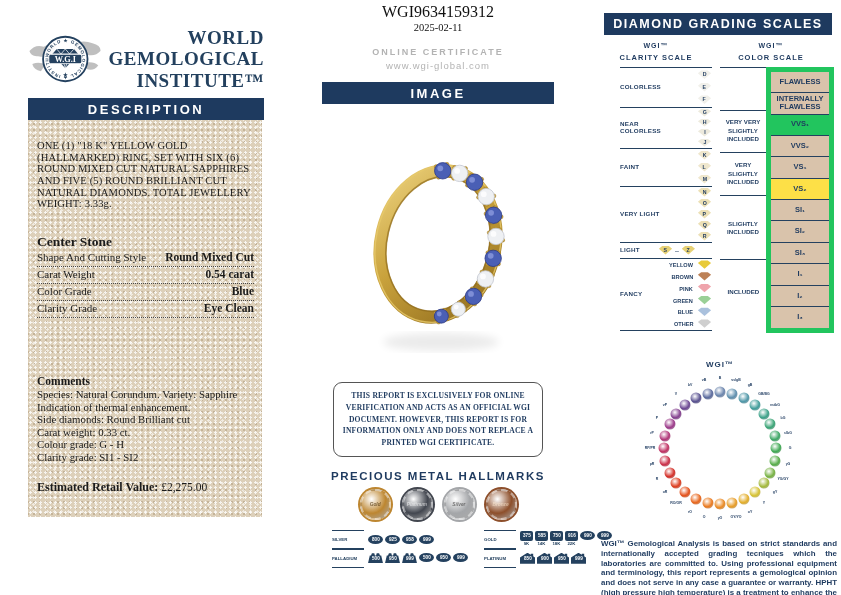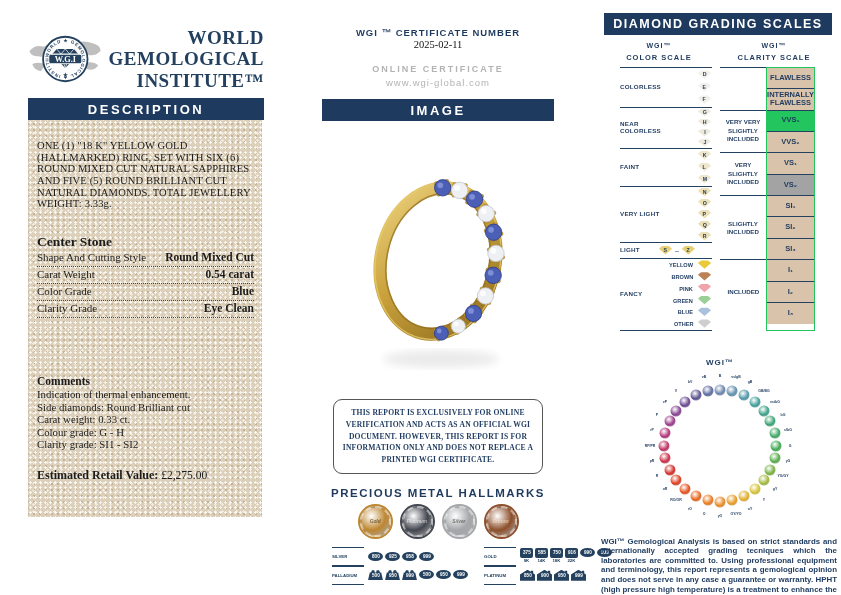--- a/index.html
+++ b/index.html
@@ -82,21 +82,21 @@
   .light-row{display:flex;align-items:center;border-top:1.5px solid #24415f;width:92px;height:15px;}
   .fancy-wrap{display:flex;border-top:1.5px solid #24415f;border-bottom:1.5px solid #24415f;width:92px;}
   .fancy-label{width:24px;display:flex;align-items:center;}
   .fancy-rows{flex:1;}
   .fancy-row{display:flex;align-items:center;justify-content:flex-end;height:11.8px;}
   .fancy-name{color:#1e3a5f;font-weight:bold;font-size:7px;transform:scale(.8);transform-origin:right center;}
   .clarity-col{display:flex;margin-left:2px;}
   .cl-labels{width:46px;}
   .cl-sec{box-sizing:border-box;border-top:1.5px solid #24415f;display:flex;align-items:center;justify-content:center;}
   .cl-sec div{color:#1e3a5f;font-weight:bold;font-size:7.5px;text-align:center;line-height:1.35;transform:scale(.82);}
-  .cl-cells{width:49px;border:1px solid #22c55e;box-sizing:border-box;}
+  .cl-cells{width:68px;border:5px solid #22c55e;box-sizing:border-box;}
   .cl-cell{box-sizing:border-box;height:21.4px;border-bottom:1px solid #24415f;background:#d9c3ab;
            display:flex;align-items:center;justify-content:center;color:#1e3a5f;font-weight:bold;
            font-size:7.5px;text-align:center;line-height:1.15;}
   .cl-cell:last-child{border-bottom:none;}
   .hue-title{margin-top:26px;text-align:center;color:#1e3a5f;font-weight:bold;font-size:8px;
              letter-spacing:1px;line-height:1.5;}
   .hue-wheel{position:relative;width:150px;height:150px;margin:2px auto 0;}
   .hue-dot{position:absolute;width:11px;height:11px;border-radius:50%;transform:translate(-50%,-50%);}
   .hue-label{position:absolute;width:26px;text-align:center;color:#1e3a5f;font-weight:bold;
              font-size:7px;transform:translate(-50%,-50%) scale(.5);white-space:nowrap;}
@@ -154,36 +154,37 @@
             <b>Blue</b>
           </div>
           <div class="cs-row">
             <span>Clarity Grade</span>
             <b>Eye Clean</b>
           </div>
         </div>
       <div class="comments">
         <div class="c-title">Comments</div>
         <div id="comment-lines">
+            <div>Species: Natural Corundum. Variety: Sapphire</div>
             <div>Indication of thermal enhancement.</div>
             <div>Side diamonds: Round Brilliant cut</div>
             <div>Carat weight:  0.33 ct.</div>
             <div>Colour grade: G - H</div>
             <div>Clarity grade: SI1 - SI2</div>
           </div>
       </div>
       <div class="retail">
         <b>Estimated Retail Value:</b>
         <span>£2,275.00</span>
       </div>
     </div>
   </div>
 
   <div class="mid-panel">
-    <div class="cert-title">WGI ™ CERTIFICATE NUMBER</div>
+    <div class="cert-number">WGI9634159312</div>
     <div class="cert-date">2025-02-11</div>
     <div class="online-ver">ONLINE CERTIFICATE</div>
     <div class="website">www.wgi-global.com</div>
     <div class="navy-bar image-bar">IMAGE</div>
     <div class="ring-wrap">
       <svg id="ring-svg" width="200" height="248" viewBox="0 0 200 248">
         <defs>
           <linearGradient id="goldGrad" x1="0" y1="0" x2="1" y2="1">
             <stop offset="0" stop-color="#ecd27f"></stop>
               <stop offset=".45" stop-color="#c9a23c"></stop>
@@ -413,27 +414,27 @@
               </div>
             </div>
           </div>
         </div>
     </div>
   </div>
 
   <div class="right-panel">
     <div class="navy-bar grading-bar">DIAMOND GRADING SCALES</div>
     <div class="scale-titles">
+      <div class="scale-title" style="width:112px">
+        <div class="tm">WGI™</div>
+        <div>CLARITY SCALE</div>
+      </div>
       <div class="scale-title" style="width:118px">
         <div class="tm">WGI™</div>
         <div>COLOR SCALE</div>
-      </div>
-      <div class="scale-title" style="width:112px">
-        <div class="tm">WGI™</div>
-        <div>CLARITY SCALE</div>
       </div>
     </div>
     <div class="scales">
       <div class="color-col" id="color-col">
           <div class="c-section" style="height: 39px;">
             <div class="c-label">COLORLESS</div>
             <div class="gem-stack">
               <div class="gem" style="background: rgb(241, 240, 234);">
                 <b>D</b>
               </div>
@@ -555,21 +556,21 @@
             <div class="cl-sec" style="height: 64.2px;">
               <div>INCLUDED</div>
             </div>
           </div>
         <div class="cl-cells" id="cl-cells">
             <div class="cl-cell" style="background: rgb(217, 195, 171);">FLAWLESS</div>
             <div class="cl-cell" style="background: rgb(217, 195, 171);">INTERNALLY FLAWLESS</div>
             <div class="cl-cell" style="background: #22c55e;">VVS₁</div>
             <div class="cl-cell" style="background: rgb(217, 195, 171);">VVS₂</div>
             <div class="cl-cell" style="background: rgb(217, 195, 171);">VS₁</div>
-            <div class="cl-cell" style="background: #a3a3a3;">VS₂</div>
+            <div class="cl-cell" style="background: #fde047;">VS₂</div>
             <div class="cl-cell" style="background: rgb(217, 195, 171);">SI₁</div>
             <div class="cl-cell" style="background: rgb(217, 195, 171);">SI₂</div>
             <div class="cl-cell" style="background: rgb(217, 195, 171);">SI₃</div>
             <div class="cl-cell" style="background: rgb(217, 195, 171);">I₁</div>
             <div class="cl-cell" style="background: rgb(217, 195, 171);">I₂</div>
             <div class="cl-cell" style="background: rgb(217, 195, 171);">I₃</div>
           </div>
       </div>
     </div>
     <div class="hue-title">

